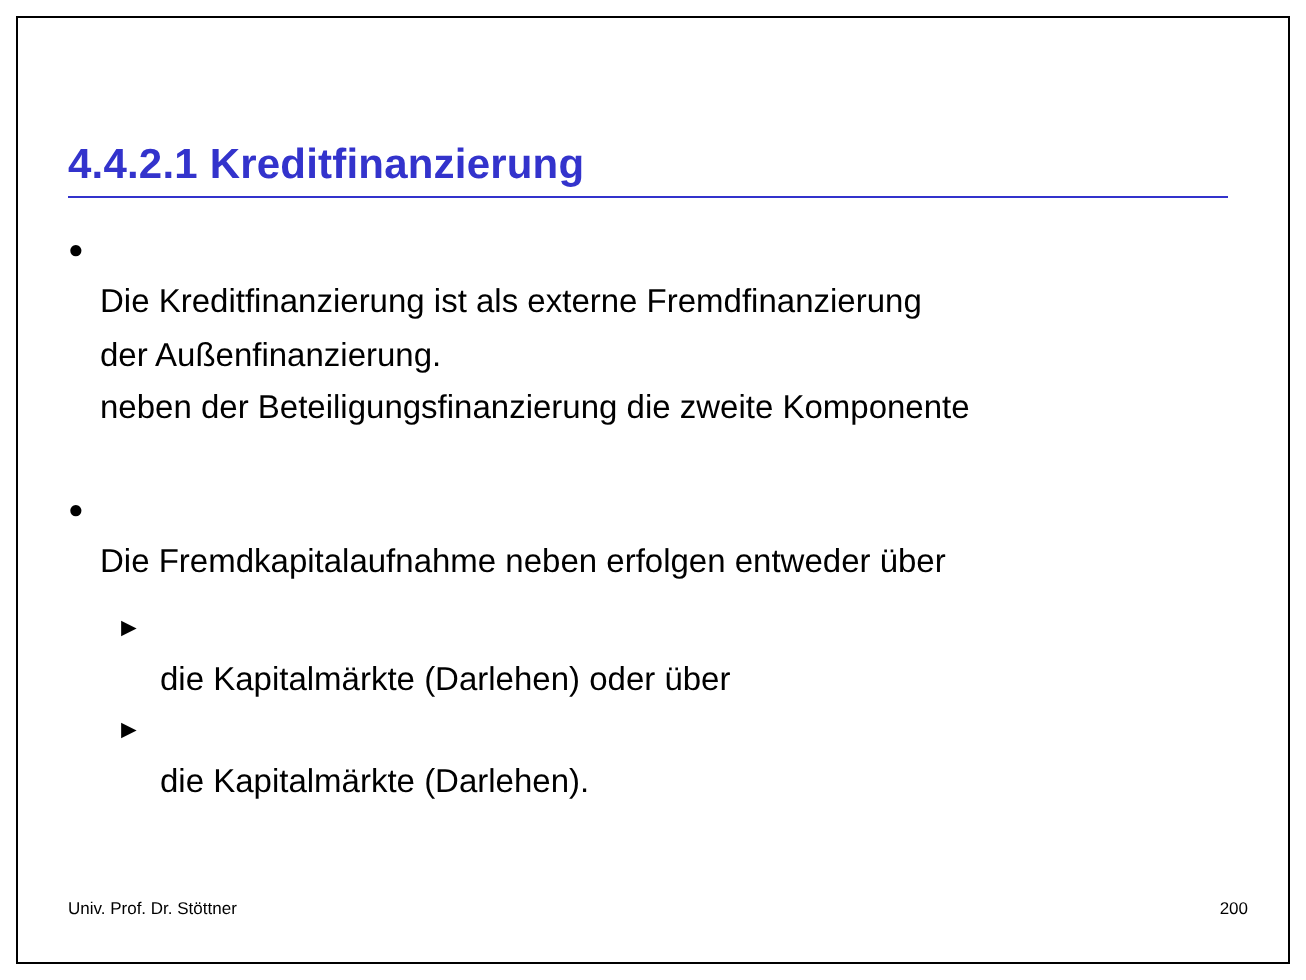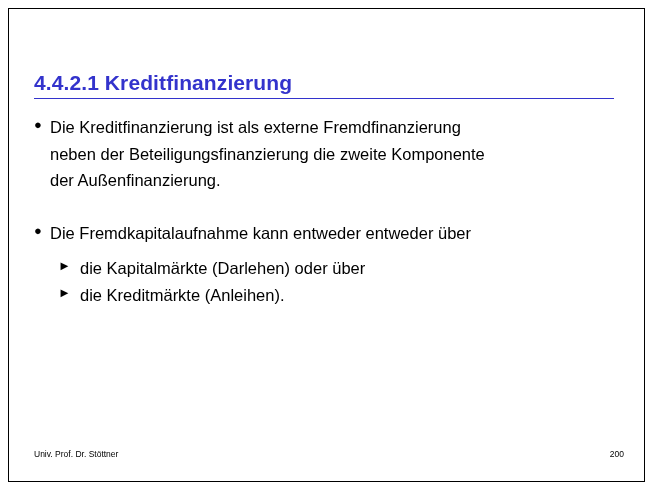--- a/index.html
+++ b/index.html
@@ -70,20 +70,21 @@
   }
   .bullet-mark {
     flex: 0 0 auto;
     width: 16px;
     font-size: 13px;
     line-height: 1.62;
     text-align: left;
   }
   .bullet-text {
     flex: 1 1 auto;
+    margin-top: 24px;
   }
   .bullet-text .cont {
     display: block;
   }
   .para-gap {
     height: 26px;
   }
   .sub-row {
     display: flex;
     align-items: flex-start;
@@ -127,44 +128,44 @@
       <div class="title">4.4.2.1 Kreditfinanzierung</div>
       <div class="title-underline"></div>
     </div>
 
     <div class="body-block">
 
       <div class="bullet-row">
         <span class="bullet-mark">●</span>
         <span class="bullet-text">
           <span class="cont">Die Kreditfinanzierung ist als externe Fremdfinanzierung</span>
+          <span class="cont">der Außenfinanzierung.</span>
           <span class="cont">neben der Beteiligungsfinanzierung die zweite Komponente</span>
-          <span class="cont">der Außenfinanzierung.</span>
         </span>
       </div>
 
       <div class="para-gap"></div>
 
       <div class="bullet-row">
         <span class="bullet-mark">●</span>
         <span class="bullet-text">
-          <span class="cont">Die Fremdkapitalaufnahme kann entweder entweder über</span>
+          <span class="cont">Die Fremdkapitalaufnahme neben erfolgen entweder über</span>
         </span>
       </div>
 
       <div class="small-gap"></div>
 
       <div class="sub-row">
         <span class="sub-mark">►</span>
         <span class="bullet-text">die Kapitalmärkte (Darlehen) oder über</span>
       </div>
 
       <div class="sub-row">
         <span class="sub-mark">►</span>
-        <span class="bullet-text">die Kreditmärkte (Anleihen).</span>
+        <span class="bullet-text">die Kapitalmärkte (Darlehen).</span>
       </div>
 
     </div>
 
     <div class="footer">
       <span class="footer-left">Univ. Prof. Dr. Stöttner</span>
       <span class="footer-right">200</span>
     </div>
 
   </div>

